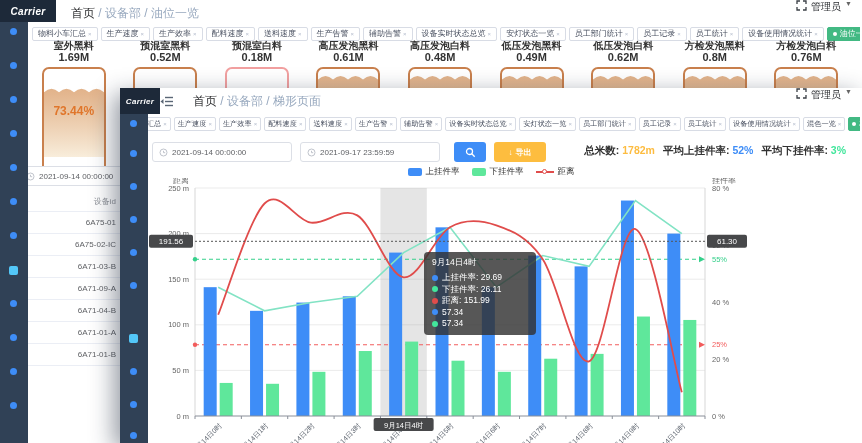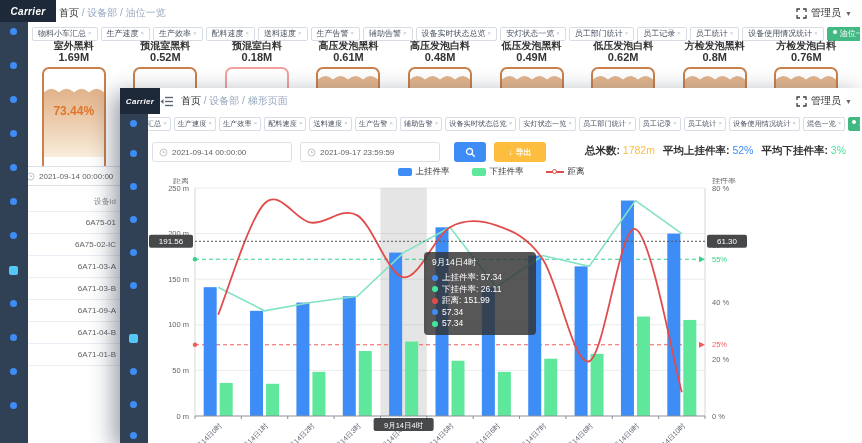--- a/index.html
+++ b/index.html
@@ -14,30 +14,30 @@
   #bw-logo{left:0;top:0;width:56px;height:22px;font-size:10px}
   #fw-logo{left:0;top:0;width:40px;height:26px;font-size:8px}
   .sidebar{position:absolute;background:#304156;z-index:3}
   #bw-sidebar{left:0;top:22px;width:28px;height:421px}
   #fw-sidebar{left:0;top:26px;width:28px;height:329px}
   .sdot{position:absolute;width:7px;height:7px;border-radius:50%;background:#3e8df7;left:10px}
   .sdot.light{width:9px;height:9px;border-radius:2px;background:#53c7f8;left:9px}
   .hdr{position:absolute;background:#fff;display:flex;align-items:center}
   #bw-header{left:28px;top:0;width:834px;height:26px;padding-left:10px}
   #fw-header{left:28px;top:0;width:714px;height:26px;padding-left:12px}
-  .crumbs{font-size:10px;margin-left:8px;white-space:nowrap}
+  .crumbs{font-size:12px;margin-left:20px;white-space:nowrap}
   .crumb-first{color:#303133}
   .crumb{color:#97a8be}
-  .admin{position:absolute;right:10px;top:0;height:26px;display:flex;align-items:center;gap:4px;
+  .admin{position:absolute;right:10px;top:0;height:26px;display:flex;align-items:flex-start;gap:4px;
     font-size:10px;color:#2d2f33}
   .caret{color:#666;font-size:7px}
   .tabs{position:absolute;display:flex;align-items:center;overflow:hidden;white-space:nowrap}
   #bw-tabs{left:32px;top:26px;width:828px;height:16px}
   #fw-tabs{left:28px;top:28px;width:712px;height:16px}
-  .chip{display:inline-flex;border:1px solid #d8dce5;background:#fff;color:#495060;
+  .chip{display:inline-flex;align-items:center;border:1px solid #d8dce5;background:#fff;color:#495060;
     font-size:8px;padding:2px 5px;margin-right:3px;border-radius:2px;line-height:1;flex:none}
   #fw-tabs .chip{font-size:7.2px;padding:2px 3px}
   #fw-tabs .chip:first-child{margin-left:-34px}
   .chip i{font-style:normal;font-size:6px;color:#b4bccc;margin-left:2px}
   .chip.active{background:#42b983;border-color:#42b983;color:#fff}
   .chip .adot{width:4px;height:4px;border-radius:50%;background:#fff;margin-right:3px}
   .cards{position:absolute;left:28px;top:40px;width:824px;display:flex}
   .card{flex:1;text-align:center}
   .card .t{font-size:10px;font-weight:bold;color:#333;line-height:11px}
   .card .v{font-size:11px;font-weight:bold;color:#333;line-height:13px}
@@ -50,23 +50,23 @@
   #bw-table{position:absolute;left:20px;top:192px;width:100px;font-size:8px}
   #bw-table .th{color:#909399;text-align:right;padding:4px 4px;border-bottom:1px solid #ebeef5}
   #bw-table .tr{color:#606266;text-align:right;padding:6px 4px;border-bottom:1px solid #ebeef5}
   .filter{position:absolute;left:32px;top:54px;height:20px;display:flex;gap:8px}
   .dinput{width:140px;height:20px;border:1px solid #dcdfe6;border-radius:3px;display:flex;align-items:center;
     gap:4px;padding-left:6px;font-size:8px;color:#606266;background:#fff}
   .btn{height:20px;border-radius:3px;display:flex;align-items:center;justify-content:center;color:#fff}
   .btn-search{width:32px;background:#3e8df7;margin-left:6px}
   .btn-export{width:52px;background:#fdbd3f;font-size:8px;gap:3px;font-weight:bold}
   #fw-stats{position:absolute;right:8px;top:56px;font-size:10.5px;font-weight:bold;color:#333;white-space:nowrap}
-  #fw-stats b{margin-right:8px;font-weight:normal}
+  #fw-stats b{margin-right:8px;font-weight:bold}
   #fw-legend{position:absolute;left:0;top:78px;width:742px;display:flex;justify-content:center;
-    align-items:center;gap:22px;font-size:8.5px;color:#333}
+    align-items:center;gap:12px;font-size:8.5px;color:#333}
   .leg-item{display:flex;align-items:center;gap:4px}
   .leg-sw{width:14px;height:8px;border-radius:2px}
   .leg-line{position:relative;width:18px;height:2px;background:#e04c4b}
   .leg-line span{position:absolute;left:6px;top:-2.5px;width:5px;height:5px;border:1.5px solid #e04c4b;
     border-radius:50%;background:#fff}
   #chart-svg{position:absolute;left:0;top:90px}
   #tooltip{position:absolute;left:304px;top:164px;width:112px;background:rgba(50,50,50,.82);
     border-radius:4px;padding:5px 8px;color:#fff;font-size:8.5px;z-index:8;pointer-events:none}
   #tooltip .tt-title{margin-bottom:3px}
   #tooltip .tt-row{display:flex;align-items:center;gap:4px;line-height:11.5px}
@@ -270,24 +270,24 @@
     <svg width="9" height="9">
         <circle cx="4.5" cy="4.5" r="3.5" fill="none" stroke="#c0c4cc"></circle>
         <path d="M4.5 2.8 V4.7 H6.2" fill="none" stroke="#c0c4cc"></path>
       </svg>
     <span>2021-09-14 00:00:00</span>
   </div>
   <div id="bw-table">
     <div class="th">设备id</div>
   <div class="tr">6A75-01</div>
       <div class="tr">6A75-02-IC</div>
-      <div class="tr">6A71-03-A</div>
       <div class="tr">6A71-03-B</div>
       <div class="tr">6A71-09-A</div>
       <div class="tr">6A71-04-B</div>
+      <div class="tr">6A71-01-A</div>
       <div class="tr">6A71-01-B</div>
     </div>
 </div>
 
 <div class="win" id="front-window">
   <div class="logo" id="fw-logo">Carrier</div>
   <div class="sidebar" id="fw-sidebar">
       <span class="sdot" style="top: 6px;"></span>
       <span class="sdot" style="top: 36px;"></span>
       <span class="sdot" style="top: 69px;"></span>
@@ -464,21 +464,21 @@
       <text x="51" y="66.29728" fill="#fff" font-size="8" font-family="Liberation Sans,sans-serif" text-anchor="middle">191.56</text>
       <rect x="587" y="56.79728" width="40" height="13" rx="2" fill="#47484a"></rect>
       <text x="607" y="66.29728" fill="#fff" font-size="8" font-family="Liberation Sans,sans-serif" text-anchor="middle">61.30</text>
       <rect x="253.63636363636363" y="240" width="60" height="13" rx="2" fill="#47484a"></rect>
       <text x="283.6363636363636" y="249.5" fill="#fff" font-size="7.5" font-family="Liberation Sans,sans-serif" text-anchor="middle">9月14日4时</text>
     </svg>
   <div id="tooltip">
       <div class="tt-title">9月14日4时</div>
       <div class="tt-row">
         <span class="tt-dot" style="background: rgb(62, 141, 247);"></span>
-        <span>上挂件率: 57.34</span>
+        <span>上挂件率: 29.69</span>
       </div>
       <div class="tt-row">
         <span class="tt-dot" style="background: rgb(66, 230, 156);"></span>
         <span>下挂件率: 26.11</span>
       </div>
       <div class="tt-row">
         <span class="tt-dot" style="background: rgb(224, 76, 75);"></span>
         <span>距离: 151.99</span>
       </div>
       <div class="tt-row">

